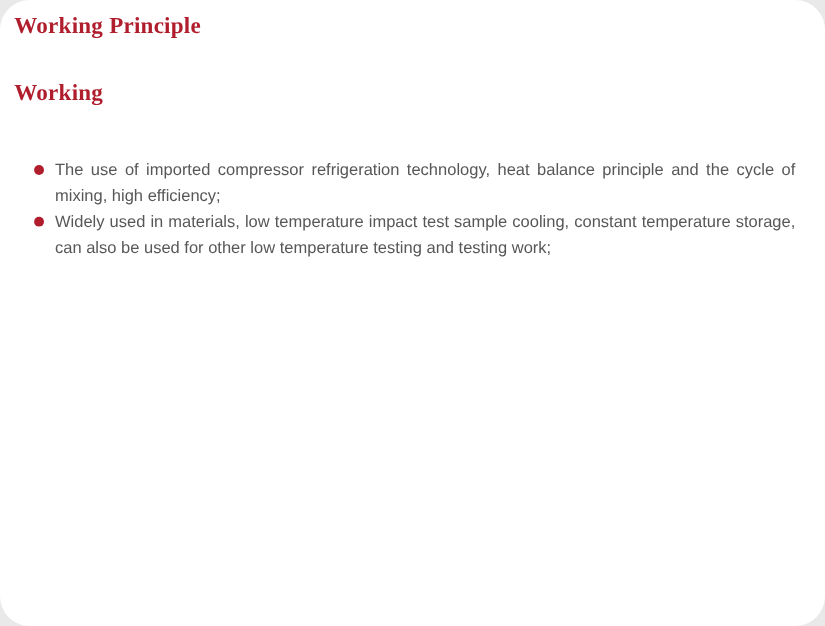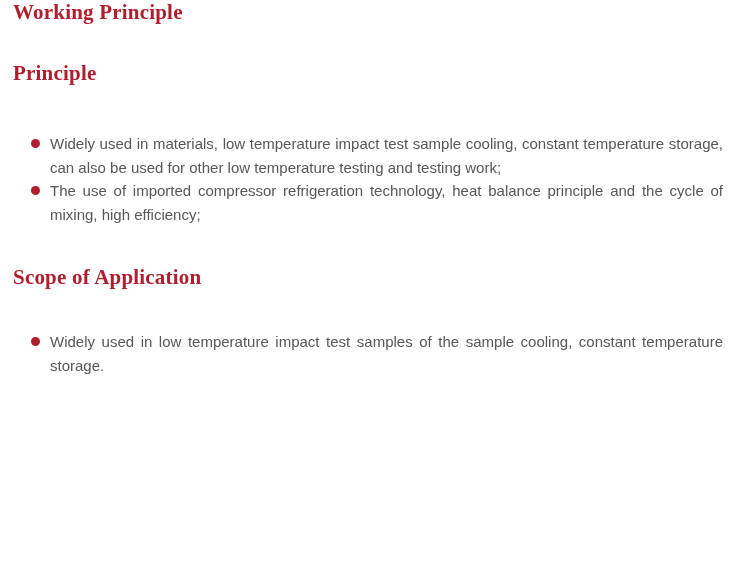--- a/index.html
+++ b/index.html
@@ -9,22 +9,23 @@
   }
   *{box-sizing:border-box;}
   html,body{margin:0;padding:0;background:#e9e9e9;}
   .page{
     width:750px;
     height:569px;
     background:var(--bg);
     font-family:"Liberation Sans","DejaVu Sans",sans-serif;
     overflow:hidden;
     position:relative;
-    padding-top:1px;
+    padding-top:12px;
     margin:0 auto;
+    border-radius:27px;
   }
   .heading{
     font-family:"Liberation Serif","DejaVu Serif",serif;
     font-size:21px;
     line-height:23px;
     font-weight:700;
     color:var(--accent);
     margin:0;
     padding-left:13px;
     letter-spacing:0.2px;
@@ -66,36 +67,27 @@
 </head>
 <body>
 
 <div class="page">
 
   <section>
     <h2 class="heading">Working Principle</h2>
   </section>
 
   <section>
-    <h2 class="heading heading-features">Principle</h2>
+    <h2 class="heading heading-features">Working</h2>
     <ul class="bullets">
+      <li class="bullet-item">
+        <span class="dot"></span>
+        <span>The use of imported compressor refrigeration technology, heat balance principle and the cycle of mixing, high efficiency;</span>
+      </li>
       <li class="bullet-item">
         <span class="dot"></span>
         <span>Widely used in materials, low temperature impact test sample cooling, constant temperature storage, can also be used for other low temperature testing and testing work;</span>
       </li>
-      <li class="bullet-item">
-        <span class="dot"></span>
-        <span>The use of imported compressor refrigeration technology, heat balance principle and the cycle of mixing, high efficiency;</span>
-      </li>
     </ul>
   </section>
 
-  <section>
-    <h2 class="heading heading-scope">Scope of Application</h2>
-    <ul class="bullets bullets-scope">
-      <li class="bullet-item">
-        <span class="dot"></span>
-        <span>Widely used in low temperature impact test samples of the sample cooling, constant temperature storage.</span>
-      </li>
-    </ul>
-  </section>
 
 </div>
 
 </body></html>

